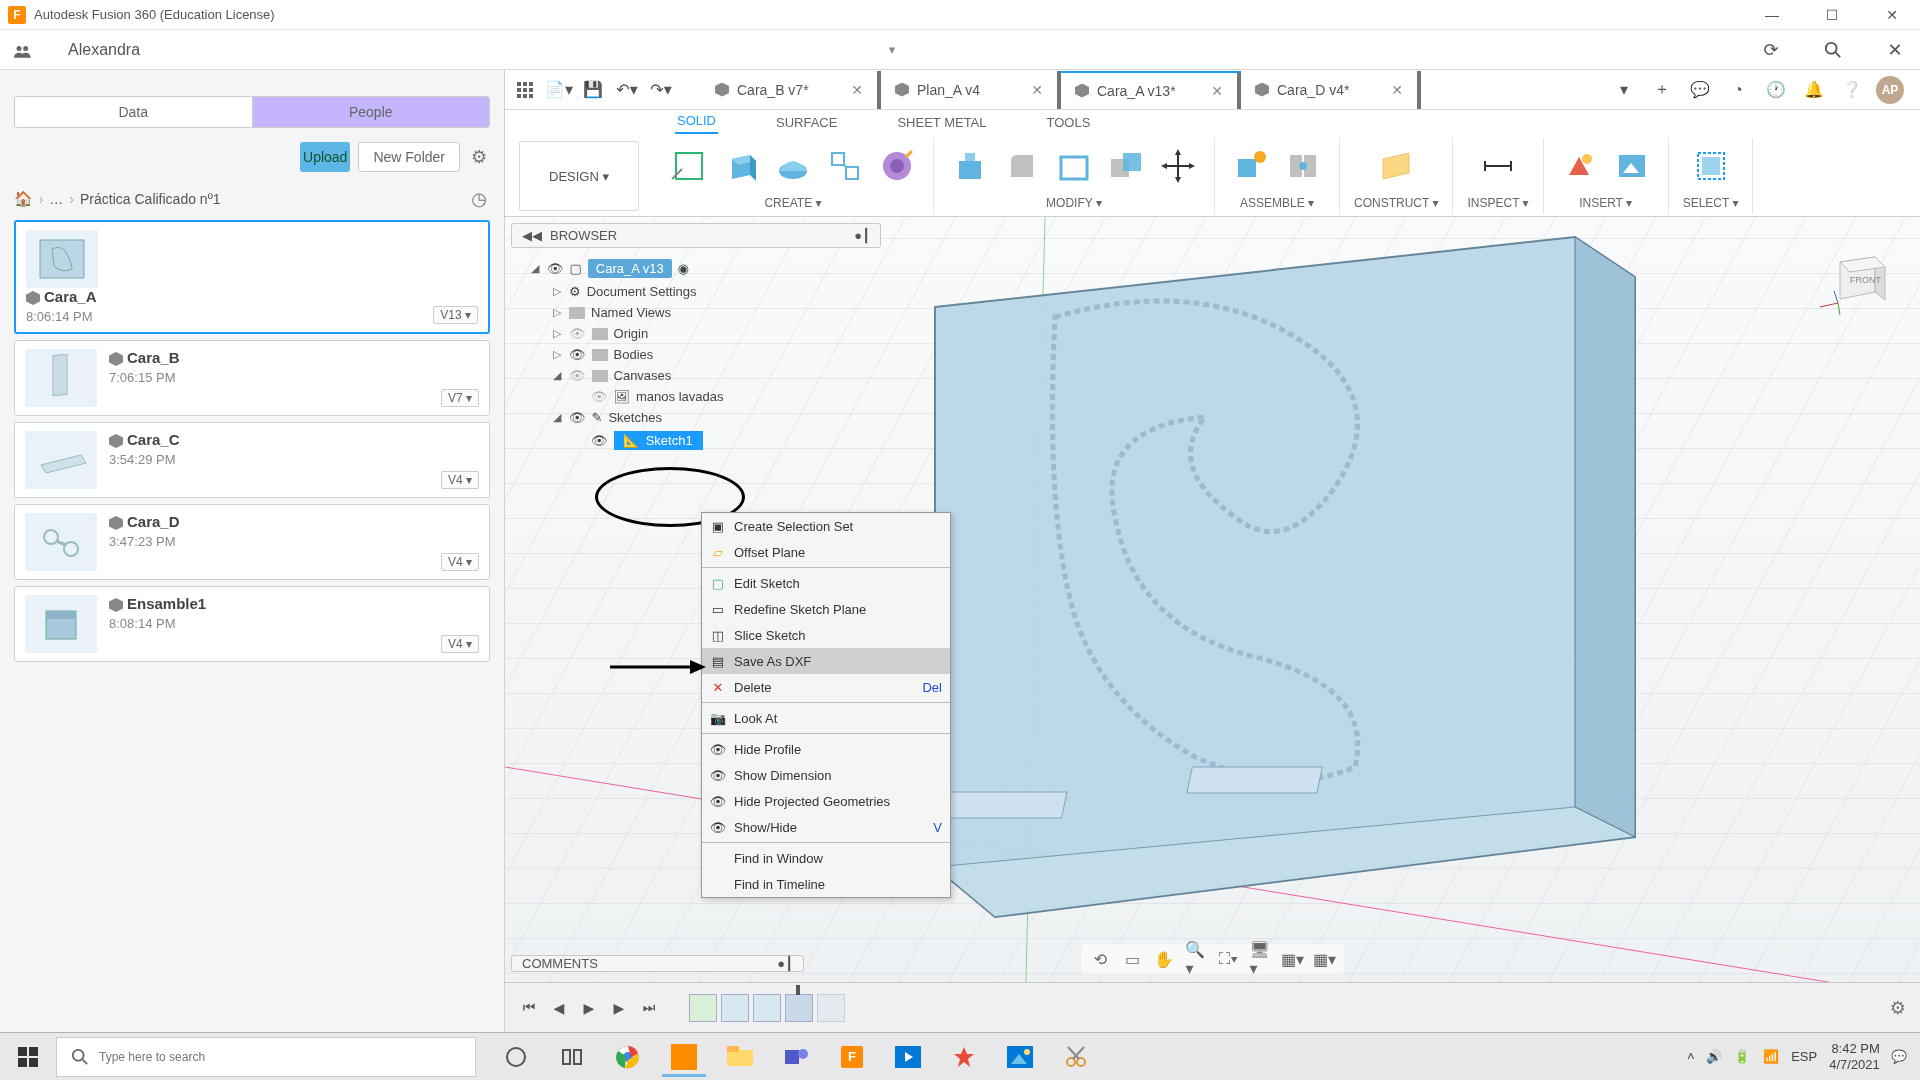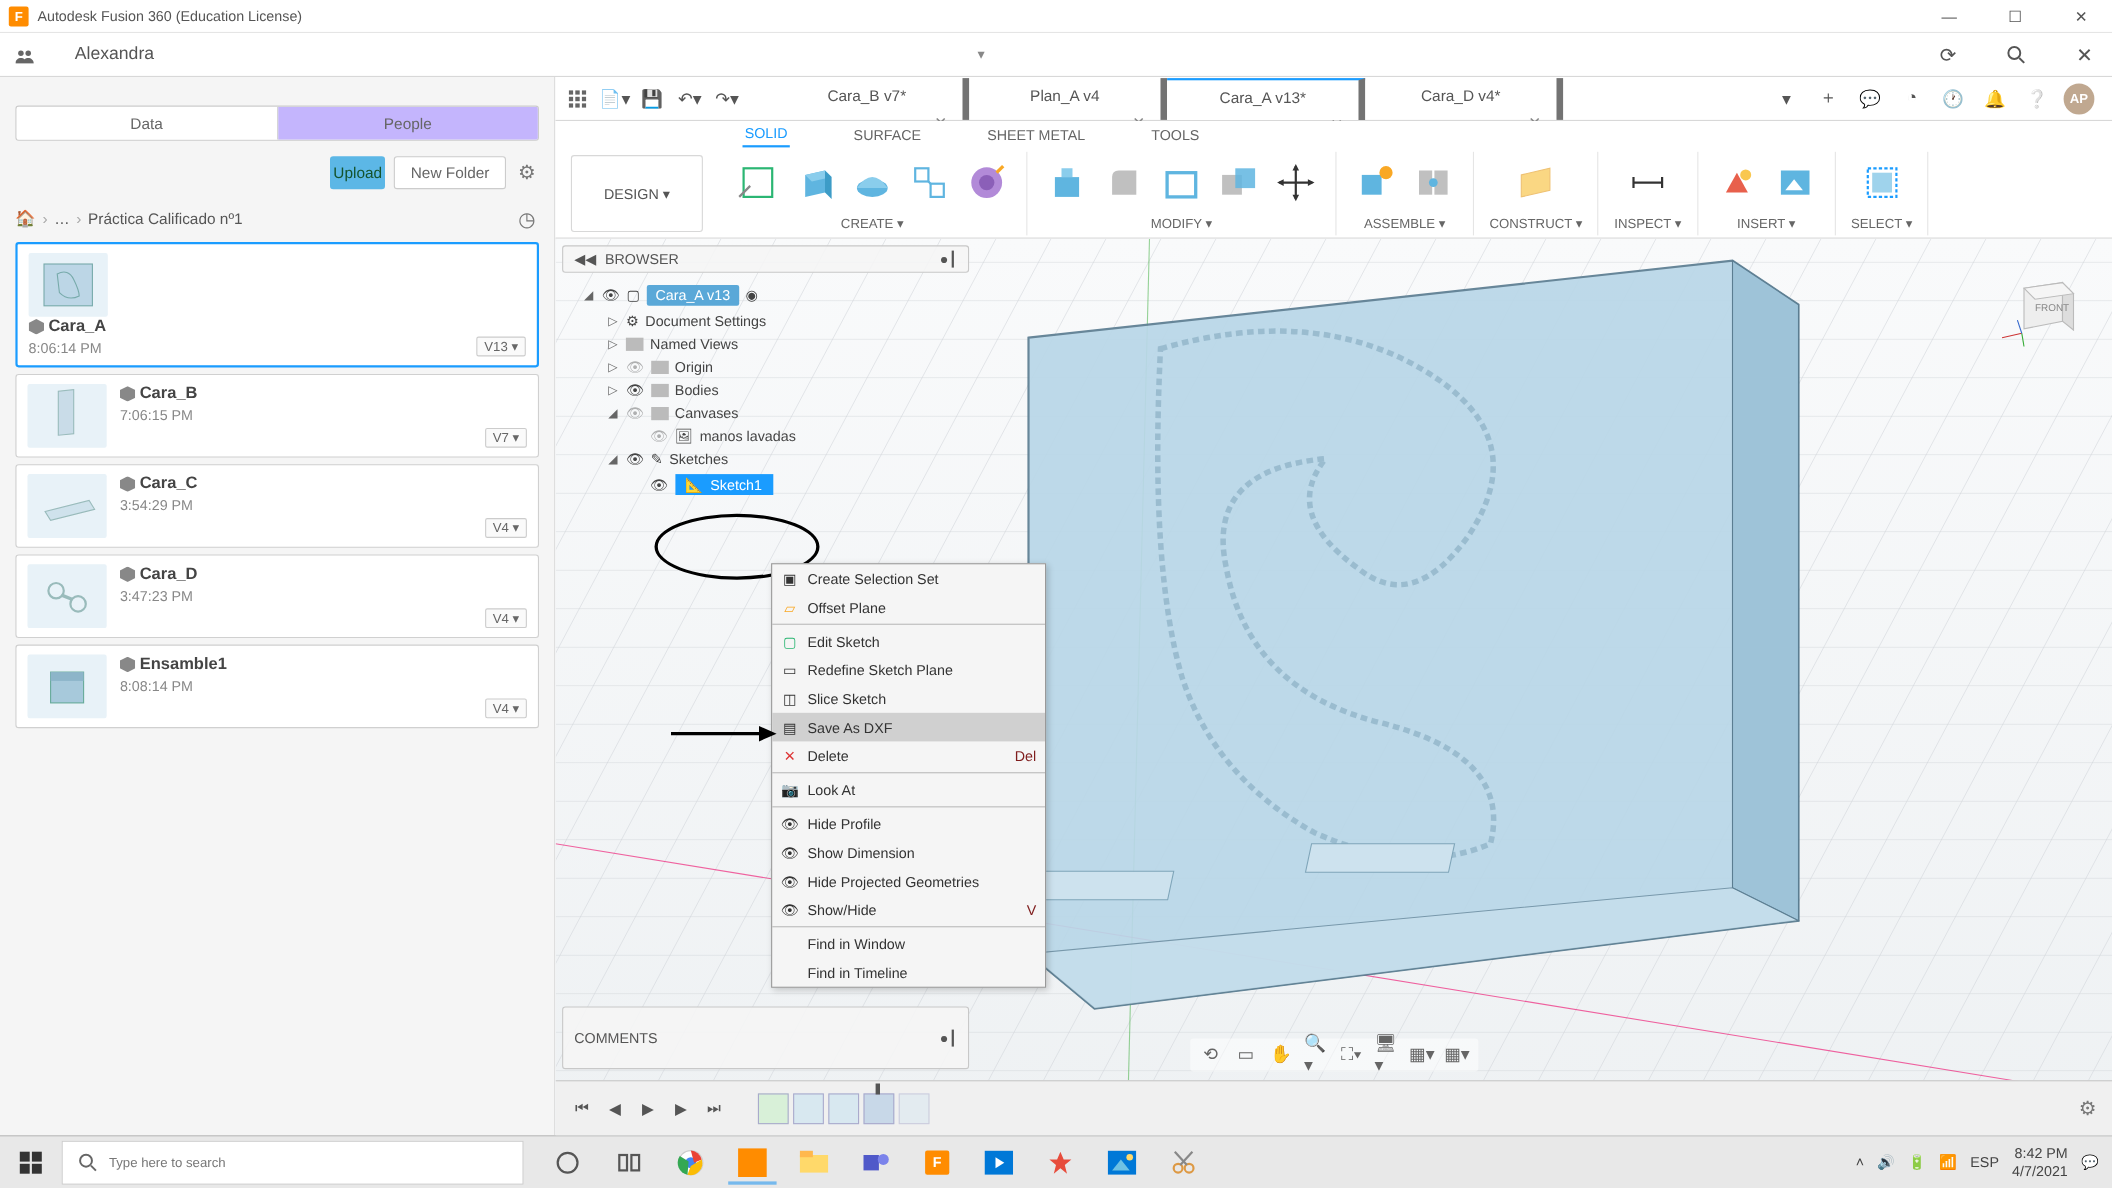--- a/index.html
+++ b/index.html
@@ -43,21 +43,21 @@
   .lp-info .cube-icon { display: inline-block; width: 14px; height: 14px; background: #888; margin-right: 4px; vertical-align: middle; clip-path: polygon(50% 0, 100% 25%, 100% 75%, 50% 100%, 0 75%, 0 25%); }
   .lp-name { font-size: 15px; font-weight: bold; color: #444; margin-bottom: 4px; }
   .lp-time { font-size: 13px; color: #888; }
   .lp-version { position: absolute; bottom: 8px; right: 10px; font-size: 12px; color: #666; border: 1px solid #ccc; border-radius: 2px; padding: 1px 6px; background: #fafafa; cursor: pointer; }
   
   
   .toolbar-row { flex: 1; display: flex; flex-direction: column; background: #fff; }
   .top-toolbar { height: 40px; background: #fff; border-bottom: 1px solid #d8d8d8; display: flex; align-items: center; padding: 0 6px; gap: 6px; }
   .tt-icon { width: 28px; height: 28px; display: flex; align-items: center; justify-content: center; cursor: pointer; color: #555; font-size: 16px; }
   .tab-strip { display: flex; margin-left: 20px; }
-  .doc-tab { display: flex; align-items: center; padding: 0 14px; height: 38px; font-size: 14px; color: #555; gap: 8px; cursor: pointer; border-right: 6px solid #737373; min-width: 180px; flex-direction: column; }
+  .doc-tab { display: flex; align-items: center; padding: 0 14px; height: 38px; font-size: 14px; color: #555; gap: 8px; cursor: pointer; border-right: 4px solid #737373; min-width: 180px; }
   .doc-tab.active { background: #fff; border-top: 2px solid #1a9cff; }
   .doc-tab .cube-mini { width: 14px; height: 14px; background: #888; clip-path: polygon(50% 0, 100% 25%, 100% 75%, 50% 100%, 0 75%, 0 25%); }
   .doc-tab .close-x { margin-left: auto; color: #888; font-size: 14px; }
   .tt-right { margin-left: auto; display: flex; gap: 10px; align-items: center; padding-right: 10px; }
   .tt-right .avatar { width: 28px; height: 28px; border-radius: 50%; background: #c0a890; color: #fff; display: flex; align-items: center; justify-content: center; font-size: 12px; font-weight: bold; }
   
   
   .ribbon { background: #fff; border-bottom: 1px solid #d0d0d0; }
   .ribbon-tabs { display: flex; padding-left: 170px; gap: 56px; font-size: 13px; color: #666; height: 24px; align-items: flex-end; }
   .ribbon-tab { padding: 4px 2px; cursor: pointer; }
@@ -87,25 +87,25 @@
   .bp-row.indent2 { padding-left: 44px; }
   .sketch-pill { background: #1a9cff; color: #fff; padding: 2px 10px; font-size: 13px; display: inline-flex; align-items: center; gap: 6px; }
   .sketch-circle { position: absolute; border: 3px solid #000; border-radius: 50%; width: 150px; height: 60px; pointer-events: none; }
   
   
   .context-menu { position: absolute; background: #f5f5f5; border: 1px solid #999; box-shadow: 2px 2px 6px rgba(0,0,0,0.2); width: 250px; font-size: 13px; color: #333; }
   .cm-item { display: flex; align-items: center; padding: 5px 8px; gap: 8px; cursor: pointer; }
   .cm-item:hover, .cm-item.highlight { background: #d0d0d0; }
   .cm-icon { width: 16px; height: 16px; display: flex; align-items: center; justify-content: center; font-size: 13px; }
   .cm-sep { height: 1px; background: #bbb; margin: 2px 0; }
-  .cm-shortcut { margin-left: auto; color: #7f1d1d; }
+  .cm-shortcut { margin-left: auto; color: #1d4ed8; }
   .arrow-annotation { position: absolute; pointer-events: none; }
   
   
-  .comments-bar { position: absolute; bottom: 60px; left: 6px; width: 370px; background: rgba(245,245,245,0.9); border: 1px solid #c8c8c8; border-radius: 3px; padding: 20px 10px; font-size: 13px; color: #555; display: flex; align-items: center; text-align: right; }
+  .comments-bar { position: absolute; bottom: 60px; left: 6px; width: 293px; background: rgba(245,245,245,0.9); border: 1px solid #c8c8c8; border-radius: 3px; padding: 0 10px; font-size: 13px; color: #555; display: flex; align-items: center; text-align: right; }
   .comments-bar .pin { margin-left: auto; }
   
   
   .view-toolbar { position: absolute; bottom: 58px; left: 50%; transform: translateX(-50%); display: flex; gap: 10px; background: rgba(255,255,255,0.5); padding: 4px 8px; border-radius: 3px; }
   .vt-icon { width: 22px; height: 22px; color: #666; cursor: pointer; display: flex; align-items: center; justify-content: center; font-size: 16px; }
   
   
   .timeline { position: absolute; bottom: 0; left: 0; right: 0; height: 50px; background: #f0f0f0; border-top: 1px solid #c8c8c8; display: flex; align-items: center; padding: 0 14px; gap: 10px; }
   .tl-btn { width: 20px; height: 20px; color: #555; cursor: pointer; display: flex; align-items: center; justify-content: center; font-size: 14px; }
   .tl-items { display: flex; gap: 4px; margin-left: 20px; }

